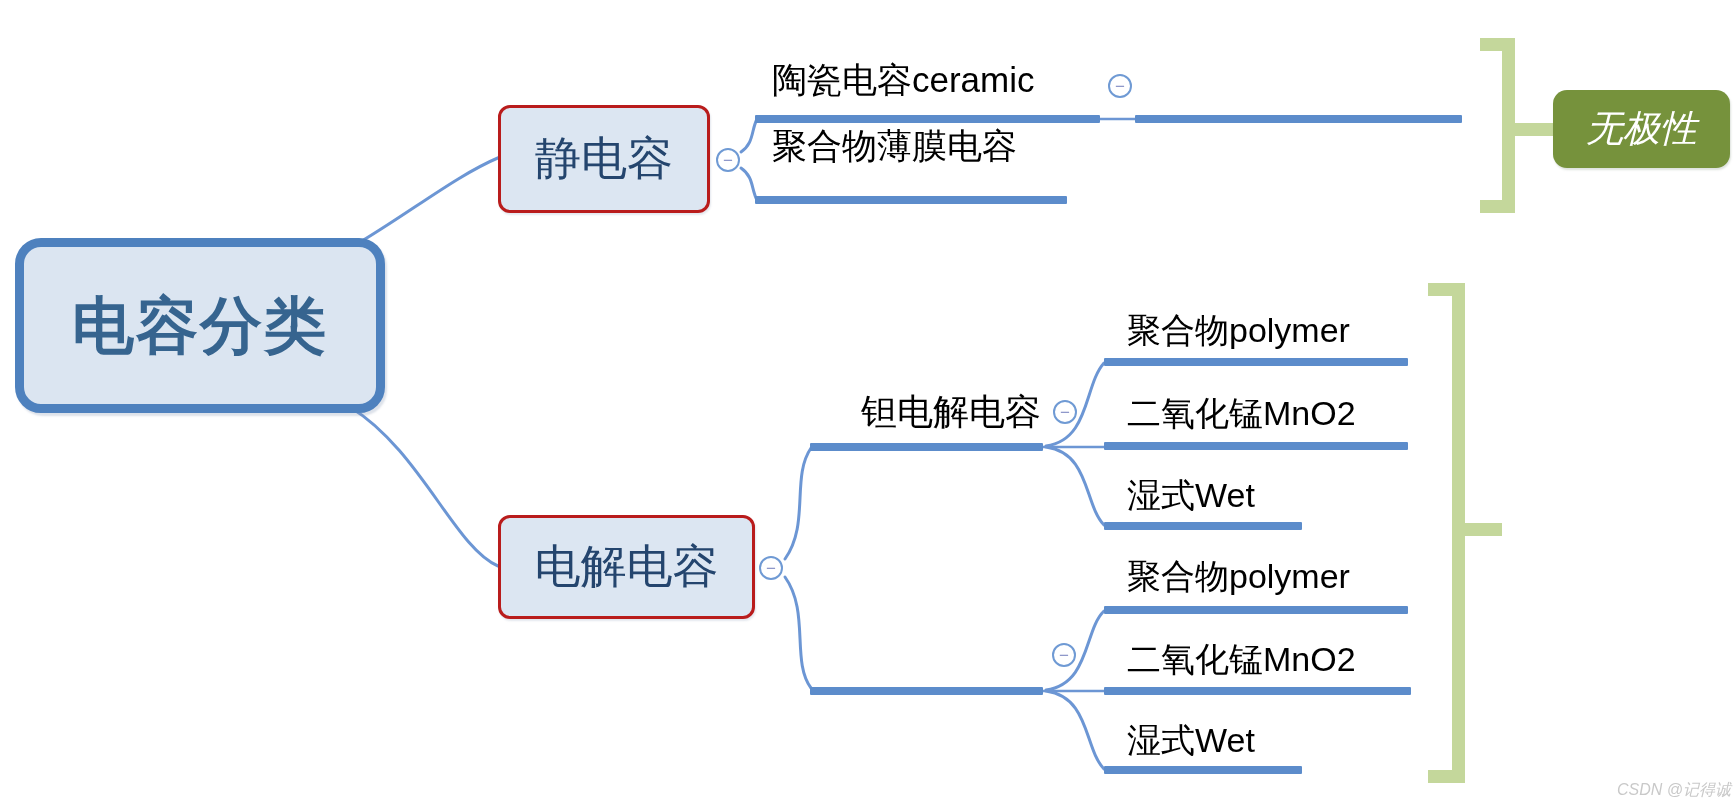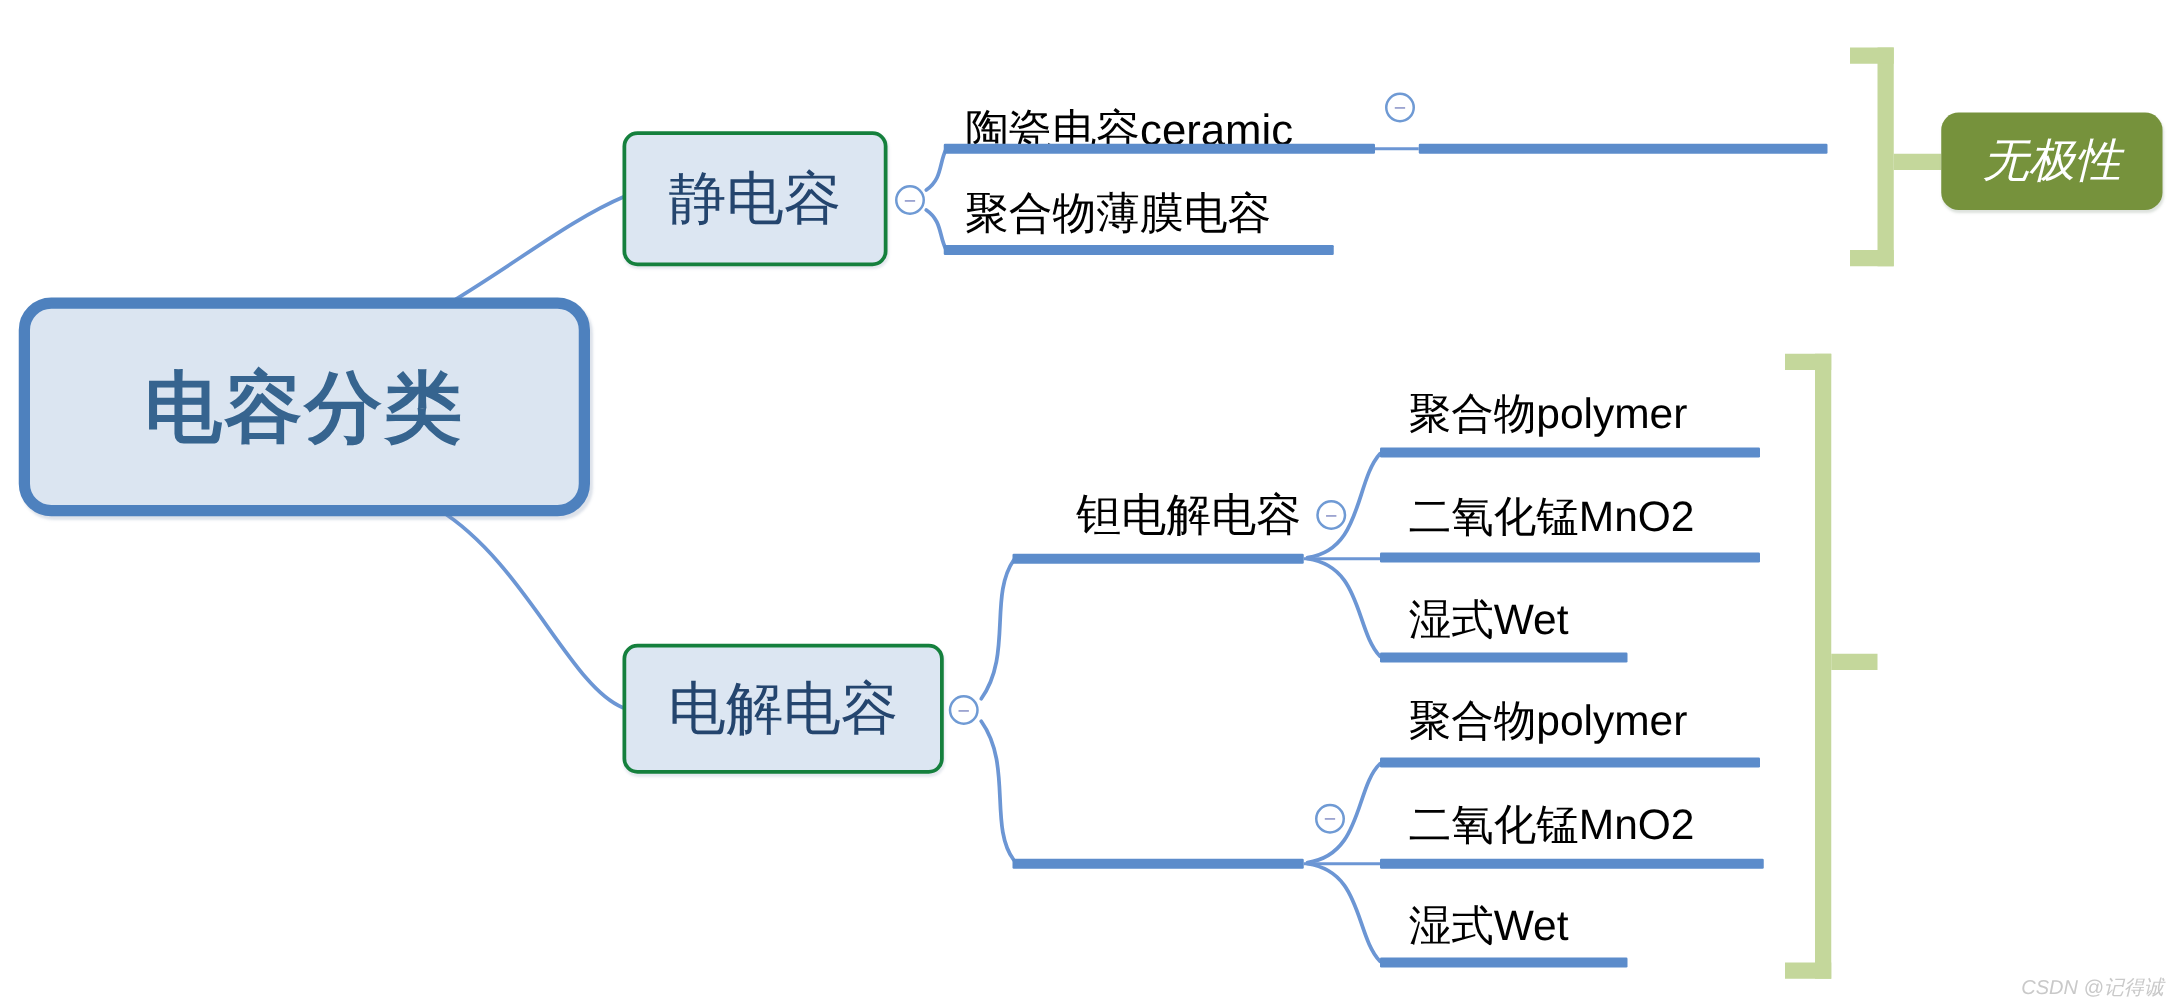--- a/index.html
+++ b/index.html
@@ -4,38 +4,38 @@
 <style>
   html,body{margin:0;padding:0;background:#ffffff;}
   #stage{
     position:relative;width:1735px;height:806px;background:#ffffff;overflow:hidden;
     font-family:"Liberation Sans", sans-serif;
   }
   #stage svg.wires{position:absolute;left:0;top:0;pointer-events:none;}
 
   
   .root-box{
-    position:absolute;left:15px;top:238px;width:457px;height:175px;
+    position:absolute;left:15px;top:238px;width:370px;height:175px;
     background:#dbe5f1;border:9px solid #4e81be;border-radius:26px;
     box-sizing:border-box;display:flex;align-items:center;justify-content:center;
     box-shadow:2px 3px 2px rgba(120,140,170,.25);
   }
   .root-box .t{font-size:62px;font-weight:bold;color:#36648f;letter-spacing:2px;}
 
   
   .l1-box{
-    position:absolute;background:#dce6f2;border:3px solid #15803d;border-radius:12px;
+    position:absolute;background:#dce6f2;border:3px solid #b91c1c;border-radius:12px;
     box-sizing:border-box;display:flex;align-items:center;justify-content:center;
     box-shadow:1px 2px 2px rgba(120,140,170,.2);
   }
   .l1-box .t{font-size:46px;color:#24456e;}
 
   
   .ul-label{position:absolute;color:#000;white-space:nowrap;}
-  .fs35{font-size:35px;margin-top:24px;}
+  .fs35{font-size:35px;}
   .fs36{font-size:36px;}
   .fs34{font-size:34px;}
   .u{position:absolute;height:8px;background:#5c8ccb;border-radius:1px;}
 
   
   .collapse{
     position:absolute;width:24px;height:24px;border-radius:50%;
     background:#ffffff;border:2px solid #6f9ad4;box-sizing:border-box;
     display:flex;align-items:center;justify-content:center;
     font-size:17px;line-height:1;color:#8a94c8;cursor:pointer;

